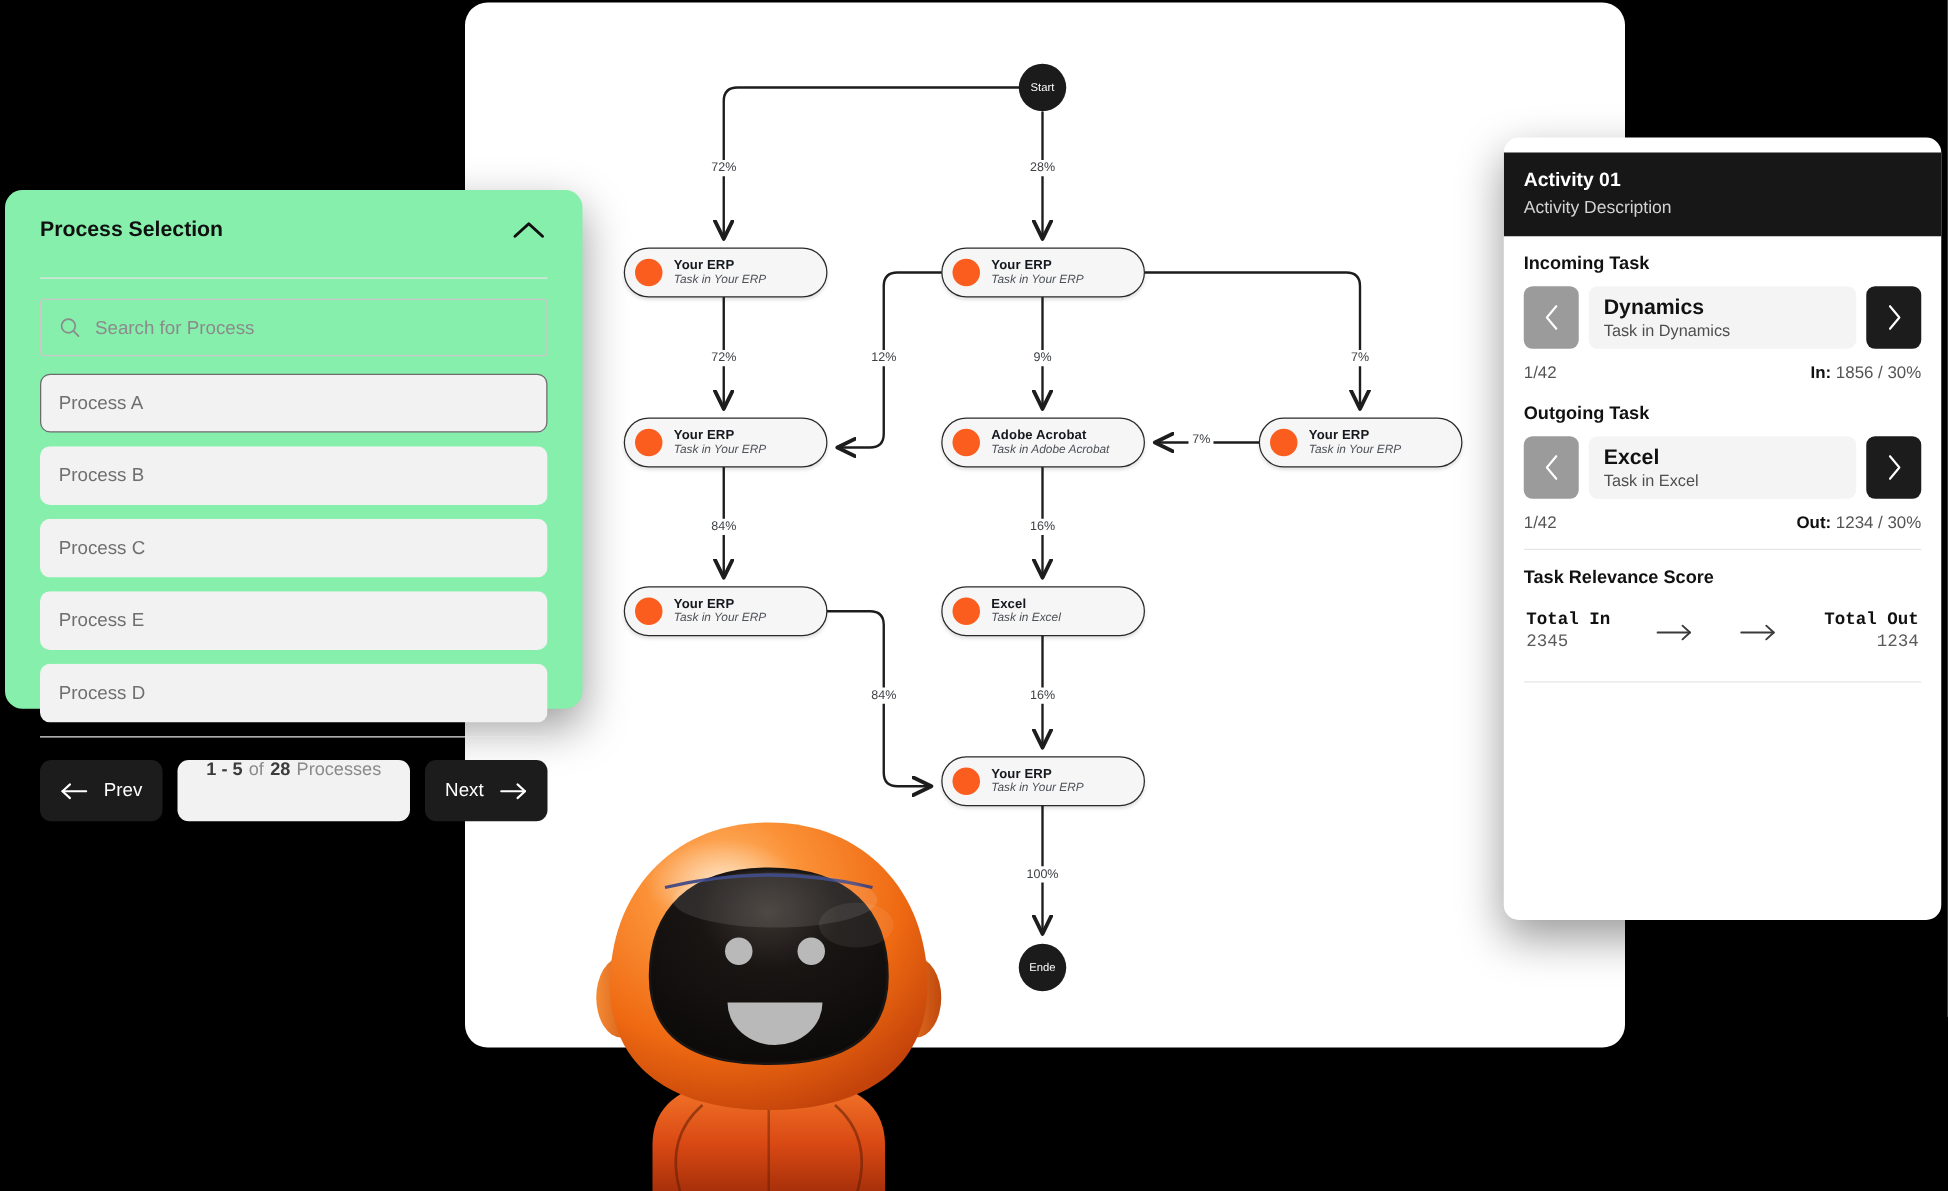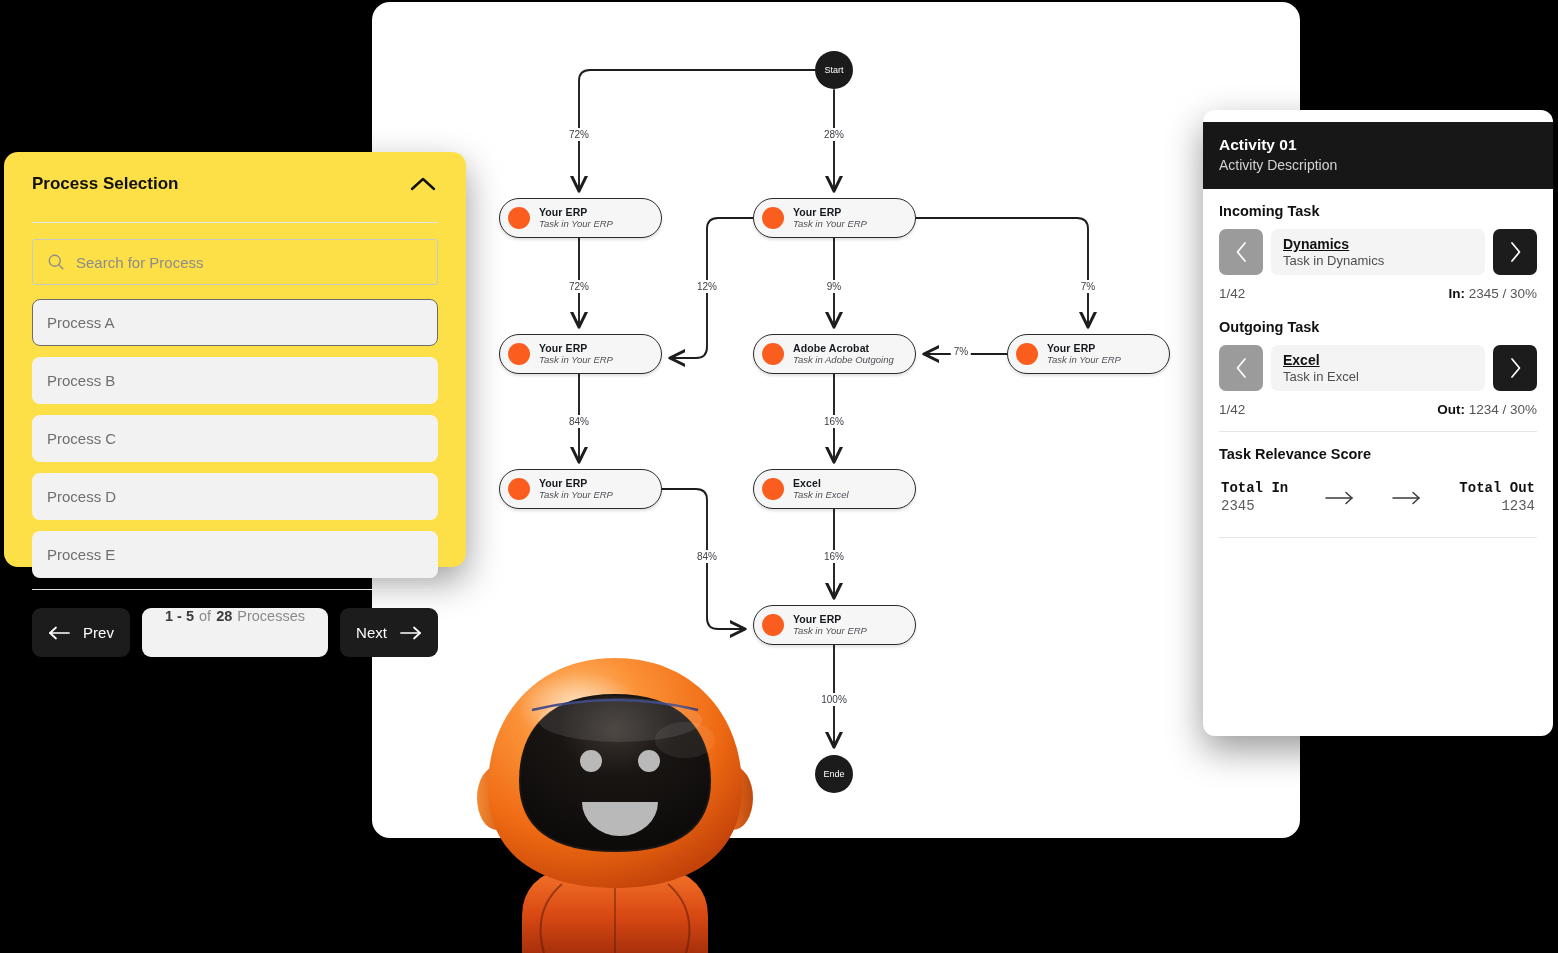--- a/index.html
+++ b/index.html
@@ -55,21 +55,21 @@
     padding: 1px 3px;
     white-space: nowrap;
     transform: translateX(-50%);
   }
 
   
   #left-panel {
     position: absolute;
     left: 4px; top: 152px;
     width: 462px; height: 415px;
-    background: #fde047;
+    background: #86efac;
     border-radius: 14px;
     box-shadow: 0 14px 36px rgba(0,0,0,.4);
     padding: 22px 28px 0 28px;
   }
   .panel-head {
     display: flex; align-items: flex-start; justify-content: space-between;
     height: 42px;
   }
   .panel-title { font-size: 17px; font-weight: bold; color: #101010; }
   .chev-up { width: 30px; height: 20px; cursor: pointer; }
@@ -150,21 +150,21 @@
     width: 44px; border-radius: 7px;
     display: flex; align-items: center; justify-content: center;
     cursor: pointer;
   }
   .nav-sq.disabled { background: #9b9b9b; }
   .nav-sq.active { background: #1c1c1c; }
   .task-card {
     flex: 1; background: #f4f4f4; border-radius: 7px;
     padding: 7px 12px;
   }
-  .task-name { font-size: 14px; font-weight: bold; color: #111111; text-decoration: underline; }
+  .task-name { font-size: 17px; font-weight: bold; color: #111111; }
   .task-desc { font-size: 13px; color: #4e4e4e; margin-top: 1px; }
 
   .meta-row {
     display: flex; justify-content: space-between; align-items: baseline;
     margin-top: 11px; font-size: 13.5px; color: #555555;
   }
   .meta-row .m-right { color: #555555; }
   .meta-row .m-right b { color: #101010; font-weight: bold; }
 
   .rp-rule { height: 1px; background: #e6e6e6; margin: 14px 0 0 0; }
@@ -257,21 +257,21 @@
       <span class="dot"></span>
       <span class="txt">
         <span class="t1" style="display:block">Your ERP</span>
         <span class="t2" style="display:block">Task in Your ERP</span>
       </span>
     </div>
     <div class="node" style="left:381px; top:332px; width:163px;">
       <span class="dot"></span>
       <span class="txt">
         <span class="t1" style="display:block">Adobe Acrobat</span>
-        <span class="t2" style="display:block">Task in Adobe Outgoing</span>
+        <span class="t2" style="display:block">Task in Adobe Acrobat</span>
       </span>
     </div>
     <div class="node" style="left:635px; top:332px; width:163px;">
       <span class="dot"></span>
       <span class="txt">
         <span class="t1" style="display:block">Your ERP</span>
         <span class="t2" style="display:block">Task in Your ERP</span>
       </span>
     </div>
     <div class="node" style="left:127px; top:467px; width:163px;">
@@ -335,24 +335,24 @@
       <div class="proc-item selected">
           <span>Process A</span>
         </div>
       <div class="proc-item">
           <span>Process B</span>
         </div>
       <div class="proc-item">
           <span>Process C</span>
         </div>
       <div class="proc-item">
+          <span>Process E</span>
+        </div>
+      <div class="proc-item">
           <span>Process D</span>
-        </div>
-      <div class="proc-item">
-          <span>Process E</span>
         </div>
     </div>
 
     <div class="pager-divider"></div>
     <div class="pager">
       <button class="pg-btn">
         <svg width="22" height="14" viewBox="0 0 22 14">
           <line x1="21" y1="7" x2="2" y2="7" stroke="#ffffff" stroke-width="1.7" stroke-linecap="round"></line>
           <path d="M8,1.5 L2,7 L8,12.5" fill="none" stroke="#ffffff" stroke-width="1.7" stroke-linecap="round" stroke-linejoin="round"></path>
         </svg>
@@ -396,21 +396,21 @@
         <div class="nav-sq active">
           <svg width="15" height="22" viewBox="0 0 15 22">
             <path d="M4,2 L11.5,11 L4,20" fill="none" stroke="#ffffff" stroke-width="1.7" stroke-linecap="round" stroke-linejoin="round"></path>
           </svg>
         </div>
       </div>
       <div class="meta-row">
         <span>1/42</span>
         <span class="m-right">
           <b>In:</b>
-          <span>2345 / 30%</span>
+          <span>1856 / 30%</span>
         </span>
       </div>
 
       <div class="sect-title" style="margin-top:18px;">Outgoing Task</div>
       <div class="task-row">
         <div class="nav-sq disabled">
           <svg width="15" height="22" viewBox="0 0 15 22">
             <path d="M11,2 L3.5,11 L11,20" fill="none" stroke="#ffffff" stroke-width="1.7" stroke-linecap="round" stroke-linejoin="round"></path>
           </svg>
         </div>

